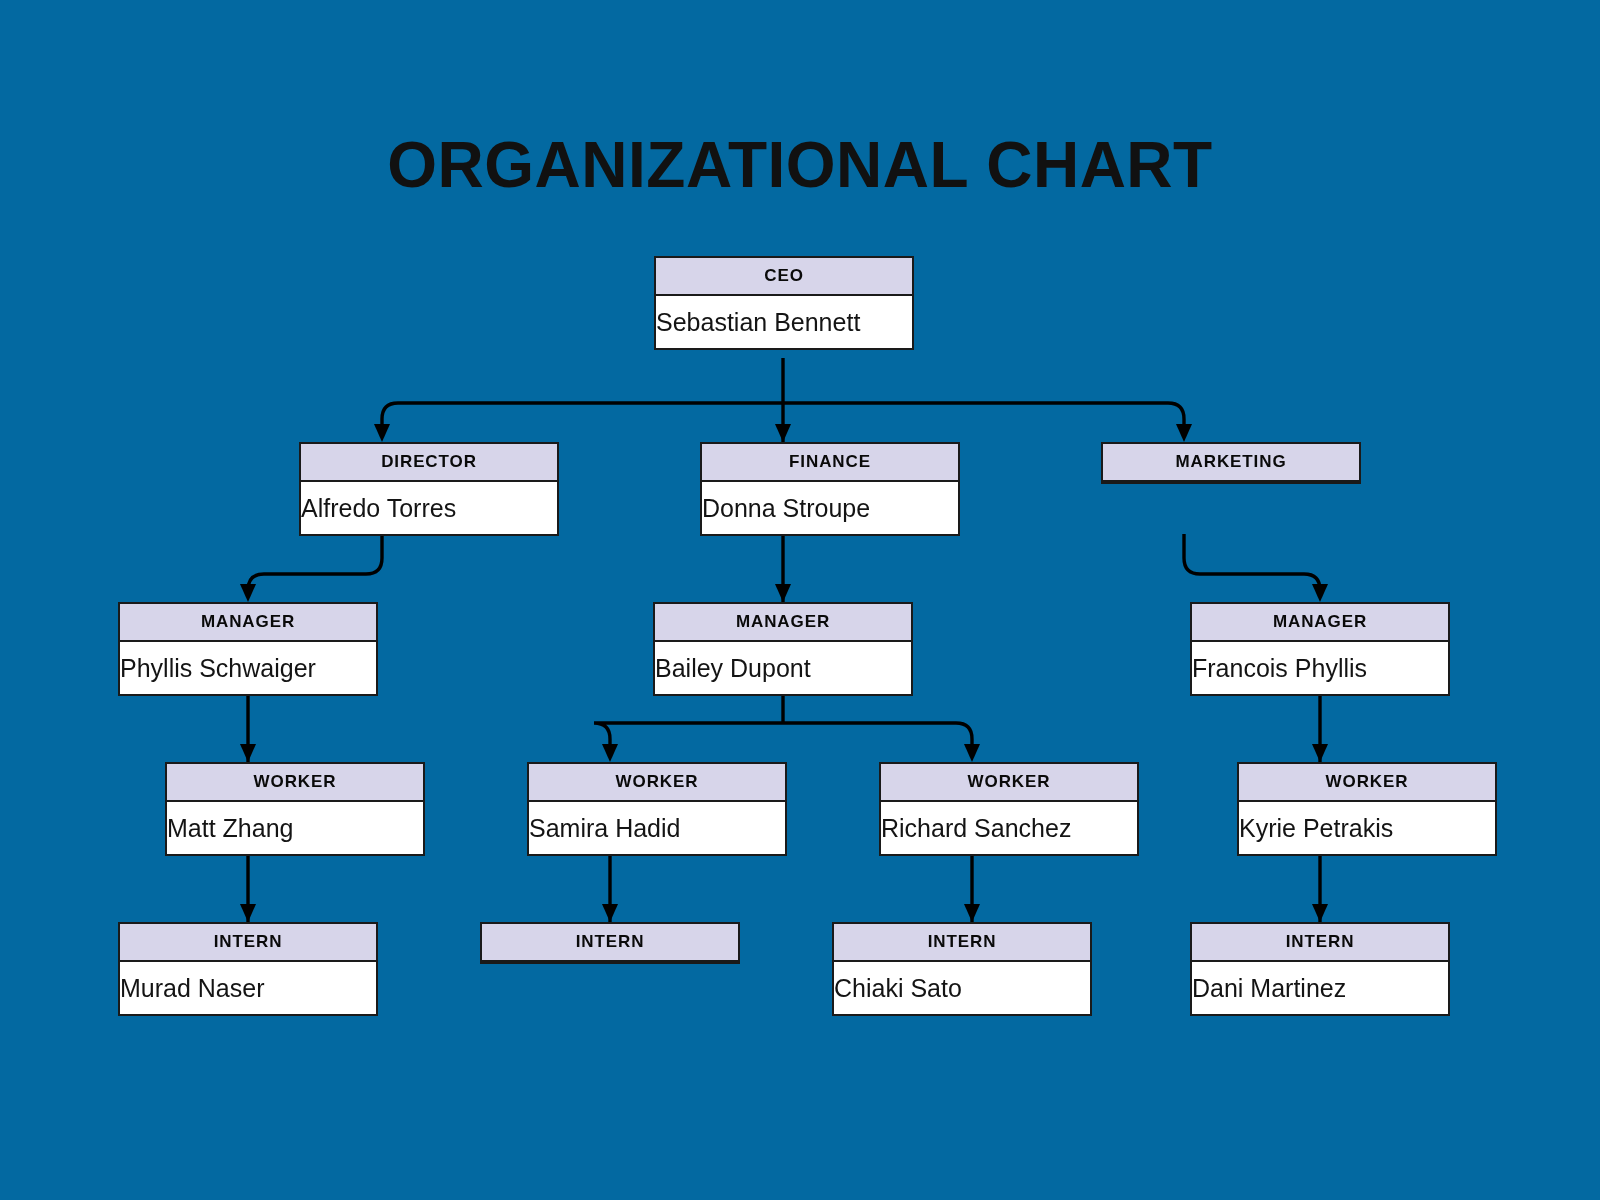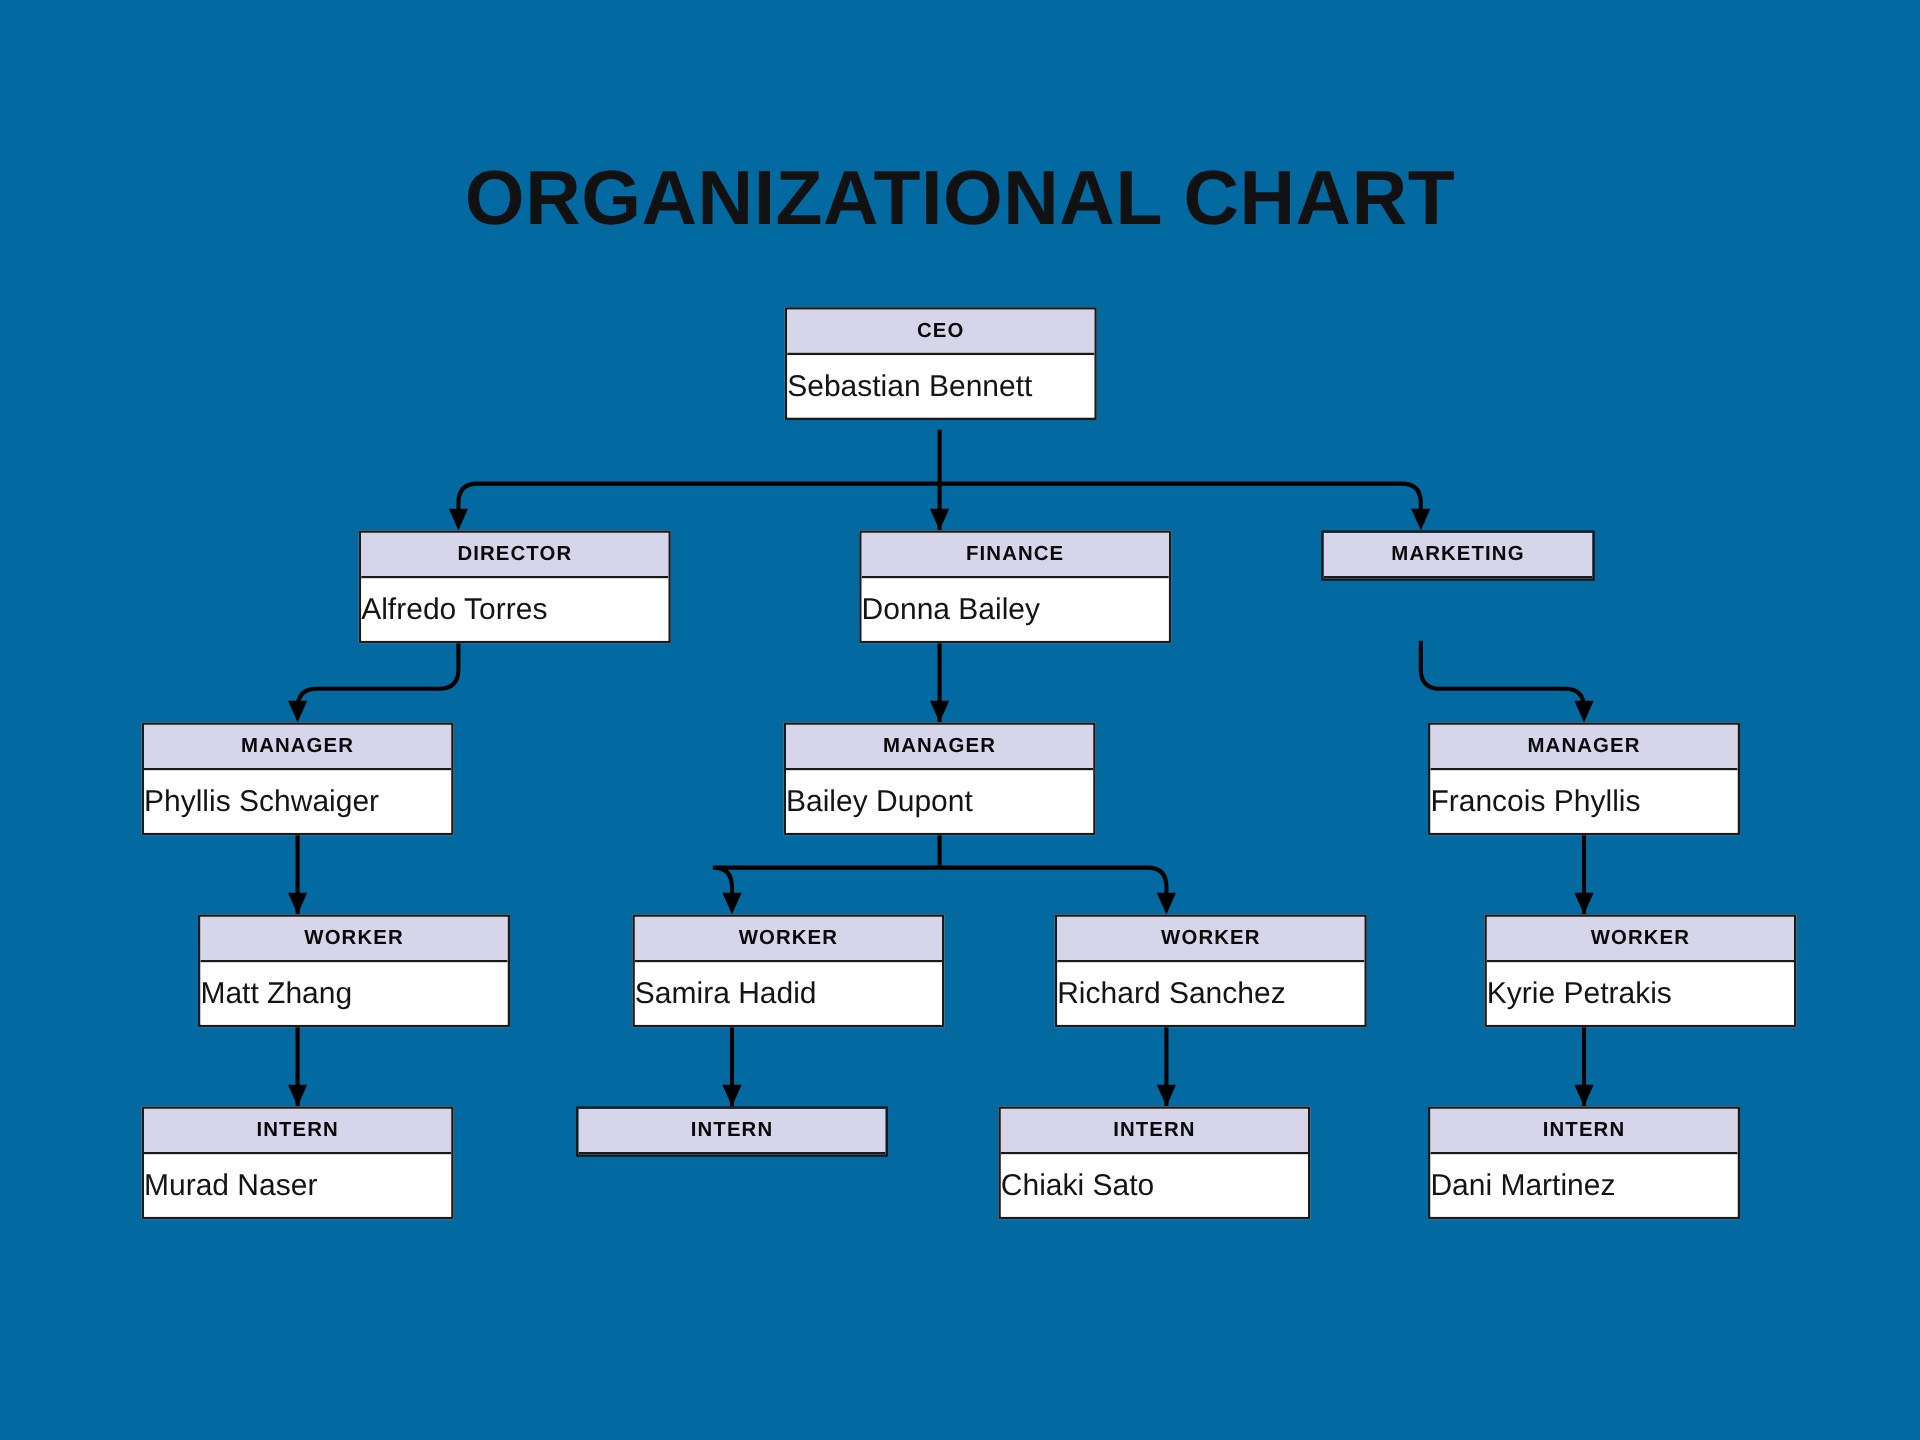--- a/index.html
+++ b/index.html
@@ -164,26 +164,26 @@
   <div class="node row-ceo" style="left:654px; width:260px;">
     <div class="node-header">CEO</div>
     <div class="node-body">Sebastian Bennett</div>
   </div>
 
   <div class="node row-division" style="left:252px; width:260px;">
     <div class="node-header">DIRECTOR</div>
     <div class="node-body">Alfredo Torres</div>
   </div>
 
-  <div class="node row-division" style="left:669px; width:260px;">
+  <div class="node row-division" style="left:653px; width:260px;">
     <div class="node-header">FINANCE</div>
-    <div class="node-body">Donna Bailey</div>
-  </div>
-
-  <div class="node row-division" style="left:1054px; width:228px;">
+    <div class="node-body">Donna Stroupe</div>
+  </div>
+
+  <div class="node row-division" style="left:1054px; width:260px;">
     <div class="node-header">MARKETING</div>
   </div>
 
   <div class="node row-manager" style="left:118px; width:260px;">
     <div class="node-header">MANAGER</div>
     <div class="node-body">Phyllis Schwaiger</div>
   </div>
 
   <div class="node row-manager" style="left:653px; width:260px;">
     <div class="node-header">MANAGER</div>

